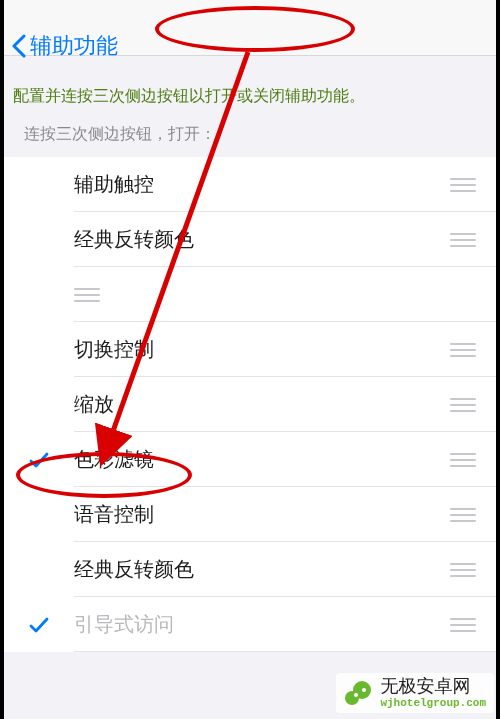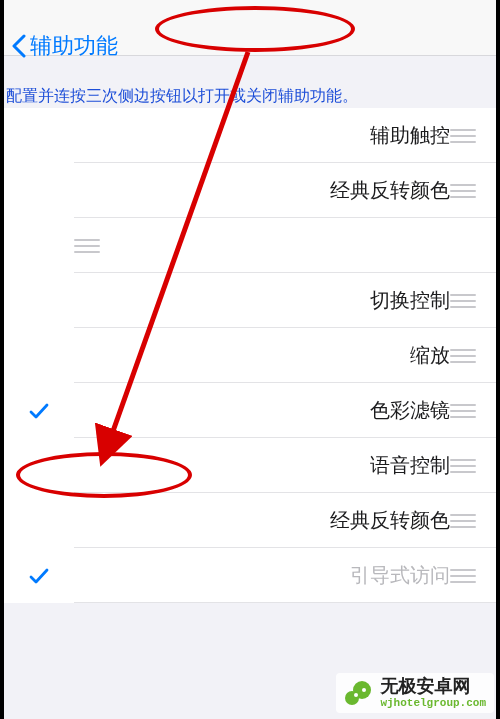--- a/index.html
+++ b/index.html
@@ -33,50 +33,49 @@
     position: absolute;
     left: 0; right: 0;
     text-align: center;
     font-size: 22px;
     font-weight: 600;
     color: #000;
     pointer-events: none;
   }
   .section-text {
     font-size: 16px;
-    color: #1d4ed8;
-    padding: 28px 20px 0 2px;
+    color: #4d7c0f;
+    padding: 28px 20px 0 9px;
     line-height: 1.5;
   }
   .section-sub {
     font-size: 16px;
     color: #8a8a8e;
     padding: 16px 20px 12px 20px;
   }
   .list { background: #fff; }
   .row {
     display: flex;
     align-items: center;
     height: 55px;
     position: relative;
-    text-align: right;
   }
   .row .check {
     width: 70px;
     display: flex;
     justify-content: center;
     align-items: center;
     color: #007aff;
   }
   .row .label {
     flex: 1;
     font-size: 20px;
     color: #1c1c1e;
   }
-  .row.dim .label { color: #b8b8bc; margin-left: 16px; }
+  .row.dim .label { color: #b8b8bc; }
   .row .sep {
     position: absolute;
     left: 70px; right: 0; bottom: 0;
     height: 1px;
     background: #e3e3e6;
   }
   .handle {
     padding-right: 20px;
     display: flex;
     flex-direction: column;
@@ -116,39 +115,40 @@
     color: #333;
     background: rgba(255,255,255,0.85);
     padding: 4px 8px;
     border-radius: 4px;
   }
   .watermark .brand {
     display: flex;
     flex-direction: column;
     line-height: 1.1;
   }
-  .watermark .cn { font-size: 18px; font-weight: 700; color: #222; }
+  .watermark .cn { font-size: 18px; font-weight: 400; color: #222; }
   .watermark .en { font-size: 11px; color: #6ab82f; font-weight: 600; font-family: Liberation Mono, monospace; }
   .watermark .logo svg { display: block; }
 </style>
 </head>
 <body>
 
 <div class="screen">
 
   <div class="nav">
     <div class="back">
       <svg width="14" height="24" viewBox="0 0 14 24">
         <polyline points="12,2 2,12 12,22" fill="none" stroke="#007aff" stroke-width="3" stroke-linecap="round" stroke-linejoin="round"></polyline>
       </svg>
       <span>辅助功能</span>
     </div>
   </div>
 
   <div class="section-text">配置并连按三次侧边按钮以打开或关闭辅助功能。</div>
+  <div class="section-sub">连按三次侧边按钮，打开：</div>
 
   <div class="list" id="list">
       <div class="row">
         <div class="check"></div>
         <div class="label">辅助触控</div>
         <div class="handle">
           <span></span>
           <span></span>
           <span></span>
         </div>

